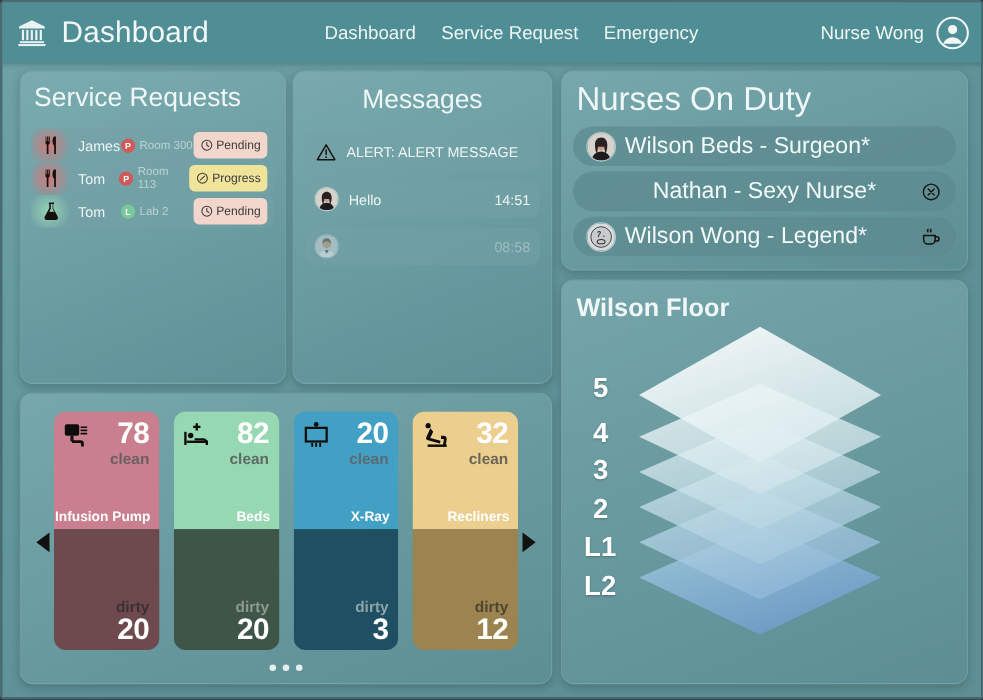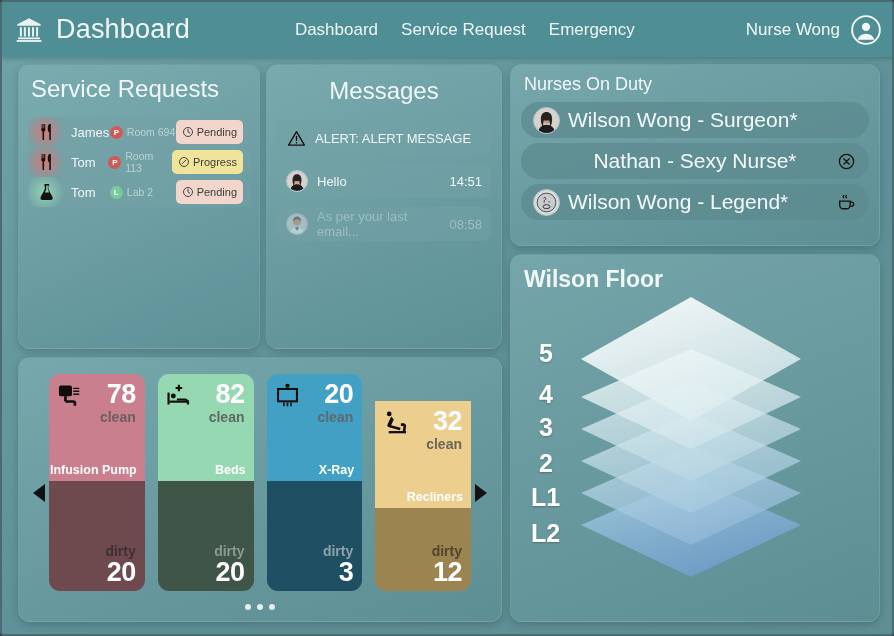--- a/index.html
+++ b/index.html
@@ -120,21 +120,21 @@
   }
   #arrow-left{ left:14px; border-top:9px solid transparent; border-bottom:9px solid transparent; border-right:12px solid #111; }
   #arrow-right{ right:14px; border-top:9px solid transparent; border-bottom:9px solid transparent; border-left:12px solid #111; }
   #equip-dots{
     position:absolute; bottom:11px; left:0; right:0; display:flex; justify-content:center; gap:6px;
   }
   .dot{ width:6px; height:6px; border-radius:50%; background:#e6eeee; cursor:pointer;}
 
   
   #panel-nurses{ left:508px; top:62px; width:370px; height:182px; }
-  #nurses-title{ font-size:18px; margin:9px 4px 0 13px; }
+  #nurses-title{ font-size:30px; margin:9px 4px 0 13px; }
   #nurses-list{ margin:7px 10px 0 10px; display:flex; flex-direction:column; gap:5px; }
   .nurse-row{
     height:36px; border-radius:18px; background:rgba(92,138,143,.75);
     display:flex; align-items:center; padding:0 12px; gap:8px; cursor:pointer;
   }
   .nurse-avatar{ width:27px; height:27px; border-radius:50%; overflow:hidden; flex:0 0 27px; border:1px solid rgba(255,255,255,.55); }
   .nurse-name{ font-size:21px; color:#f3fafa; white-space:nowrap; }
   .nurse-row.centered{ justify-content:center; position:relative;}
   .nurse-action{ margin-left:auto; width:22px; height:22px; display:flex; align-items:center; justify-content:center; cursor:pointer;}
   .nurse-row.centered .nurse-action{ position:absolute; right:12px; margin:0;}
@@ -190,21 +190,21 @@
         <div class="sr-row">
           <span class="sr-icon food">
             <svg viewBox="0 0 24 24" width="20" height="20" fill="#14110f">
               <path d="M5.2 2.4v7.1c0 .9.6 1.6 1.4 1.8v10.3h1.9V11.3c.8-.2 1.4-.9 1.4-1.8V2.4H8.6v5.2h-.8V2.4H6.4v5.2h-.8V2.4z"></path>
                    <path d="M15.3 2.4c-1.4 0-2.4 2.1-2.4 5.3 0 2.4.7 4.2 1.8 4.8v9.1h1.9V2.4z"></path>
             </svg>
           </span>
        <span class="sr-name">James</span>
        <span class="sr-loc">
          <span class="loc-badge p">P</span>
-         <span class="sr-loc-text">Room 694</span>
+         <span class="sr-loc-text">Room 300</span>
        </span>
        <span class="sr-status pending">
          <span style="display:flex;">
               <svg viewBox="0 0 24 24" width="12" height="12" fill="none" stroke="#3b3b3b" stroke-width="1.9">
                 <circle cx="12" cy="12" r="9"></circle>
                 <path d="M12 6.6V12l3.7 2.3" stroke-linecap="round"></path>
               </svg>
             </span>
          <span>Pending</span>
        </span>
@@ -279,21 +279,20 @@
           <span class="msg-time">14:51</span>
         </div>
         <div class="msg-row muted">
           <span class="msg-avatar" style="opacity:.55"><svg viewBox="0 0 24 24" width="100%" height="100%">
       <rect width="24" height="24" fill="#cfd6da"></rect>
       <path d="M3.4 24c0-4.8 3.8-7.8 8.6-7.8s8.6 3 8.6 7.8z" fill="#f2f4f6"></path>
       <path d="M9.6 16.4 12 20l2.4-3.6-1.2-.6H10.8z" fill="#4a5b6b"></path>
       <circle cx="12" cy="9.4" r="4.6" fill="#c79a78"></circle>
       <path d="M7.2 8.4c0-3.4 2-5.4 4.8-5.4s4.8 2 4.8 5.4c0 .4-.2.8-.4 1-0.6-2-2.4-3-4.4-3s-3.8 1-4.4 3c-.2-.2-.4-.6-.4-1z" fill="#5e5550"></path>
     </svg></span>
-          <span class="msg-text">As per your last email...</span>
           <span class="msg-time">08:58</span>
         </div>
       </div>
   </section>
 
   <section class="panel" id="panel-equipment">
     <div class="carousel-arrow" id="arrow-left"></div>
     <div class="carousel-arrow" id="arrow-right"></div>
     <div id="equip-inner">
         <div class="equip-card">
@@ -358,21 +357,21 @@
            </span>
          </div>
          <span class="equip-name">X-Ray</span>
        </div>
        <div class="equip-dirty" style="background:#1e4f63">
          <span class="dirty-label" style="color:#8fa3aa">dirty</span>
          <span class="dirty-count">3</span>
        </div>
         </div>
         <div class="equip-card">
-          <div class="equip-clean" style="background:#eccf8e; height:107px;margin-top:27px;">
+          <div class="equip-clean" style="background:#eccf8e; height:107px;">
          <div class="equip-top">
            <span class="equip-icon"><svg viewBox="0 0 24 24" width="27" height="27" fill="#0f0d0c">
                   <circle cx="6.4" cy="4.4" r="2.1"></circle>
                    <path d="M8.2 6.6 5.0 13.6a2 2 0 0 0 1.3 2.7l9.6 2.6 0.6-2.2-8.4-2.3 2.4-5.1z"></path>
                    <path d="M16.8 12.6h2.2c1.5 0 2.6 1.3 2.4 2.8l-.7 4.8h-2.3l.7-4.6a.4.4 0 0 0-.4-.5h-1.9z"></path>
                    <rect x="6.0" y="19.6" width="15.4" height="2"></rect>
                 </svg></span>
            <span class="equip-nums">
              <div class="equip-count">32</div>
              <div class="equip-label" style="color:#6c6656">clean</div>
@@ -396,21 +395,21 @@
   <section class="panel" id="panel-nurses">
     <div class="panel-title" id="nurses-title">Nurses On Duty</div>
     <div id="nurses-list">
         <div class="nurse-row">
           <span class="nurse-avatar"><svg viewBox="0 0 24 24" width="100%" height="100%">
       <rect width="24" height="24" fill="#d8d2cc"></rect>
       <path d="M4 24c0-5 3.6-8 8-8s8 3 8 8z" fill="#1d1b1c"></path>
       <ellipse cx="12" cy="10.2" rx="4" ry="5" fill="#c99a7d"></ellipse>
       <path d="M6.6 10.5c0-4.2 2.2-6.6 5.4-6.6s5.4 2.4 5.4 6.6c0 3.4-.8 6.4-2 7.6l-.6-6.2H9.2l-.6 6.2c-1.2-1.2-2-4.2-2-7.6z" fill="#2a2123"></path>
     </svg></span>
-          <span class="nurse-name">Wilson Wong - Surgeon*</span>
+          <span class="nurse-name">Wilson Beds - Surgeon*</span>
         </div>
         <div class="nurse-row centered">
           <span class="nurse-name">Nathan - Sexy Nurse*</span>
           <span class="nurse-action">
             <svg viewBox="0 0 24 24" width="19" height="19" fill="none" stroke="#16120f" stroke-width="1.6">
               <circle cx="12" cy="12" r="9"></circle>
               <path d="M8.6 8.6 15.4 15.4M15.4 8.6 8.6 15.4" stroke-linecap="round"></path>
             </svg>
           </span>
         </div>

